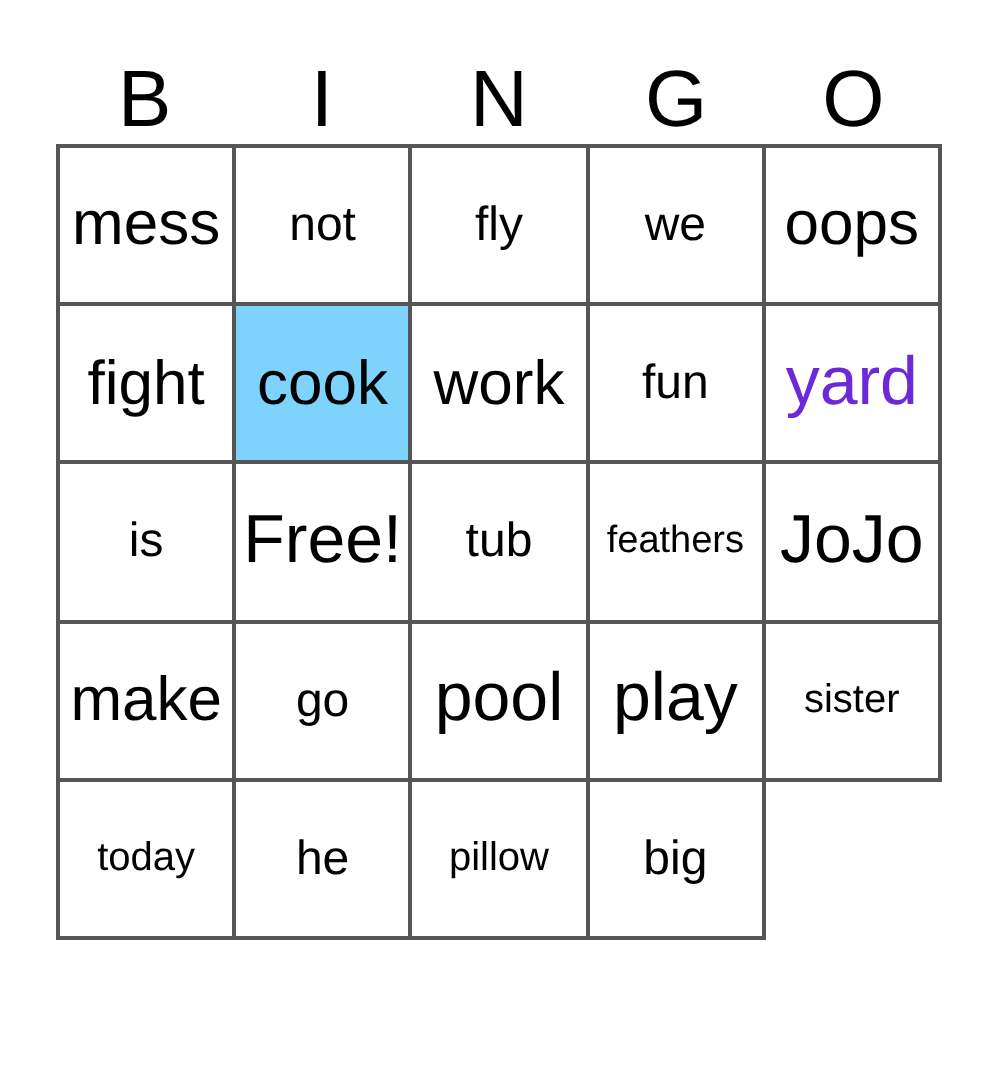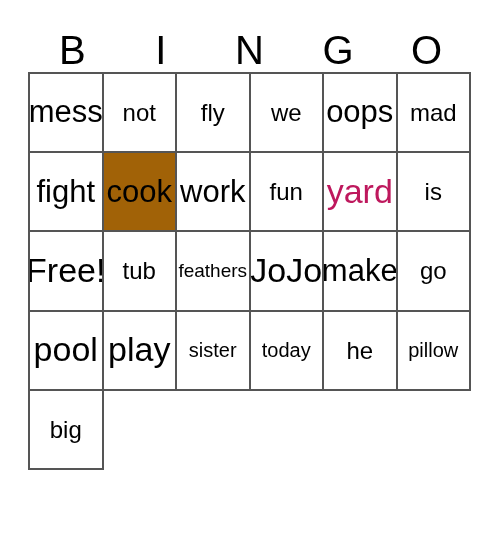--- a/index.html
+++ b/index.html
@@ -51,21 +51,21 @@
   #grid {
     position: absolute;
     left: 28px;
     top: 72px;
     width: 443px;
     height: 398px;
     border-top: 2px solid #555555;
     border-left: 2px solid #555555;
     box-sizing: border-box;
     display: grid;
-    grid-template-columns: repeat(6, 1fr);
+    grid-template-columns: repeat(5, 1fr);
     grid-template-rows: repeat(5, 1fr);
     background: #ffffff;
   }
   .cell {
     border-right: 2px solid #555555;
     border-bottom: 2px solid #555555;
     box-sizing: border-box;
     display: flex;
     align-items: center;
     justify-content: center;
@@ -113,37 +113,34 @@
         <span class="cell-text fs-xl" style="color: rgb(0, 0, 0);">fly</span>
       </div>
     <div class="cell" style="border-color: rgb(85, 85, 85); background: rgb(255, 255, 255);">
         <span class="cell-text fs-xl" style="color: rgb(0, 0, 0);">we</span>
       </div>
     <div class="cell" style="border-color: rgb(85, 85, 85); background: rgb(255, 255, 255);">
         <span class="cell-text fs-md" style="color: rgb(0, 0, 0);">oops</span>
       </div>
 
     <div class="cell" style="border-color: rgb(85, 85, 85); background: rgb(255, 255, 255);">
-        <span class="cell-text fs-xl" style="color: rgb(0, 0, 0);">mad</span>
-      </div>
-    <div class="cell" style="border-color: rgb(85, 85, 85); background: rgb(255, 255, 255);">
         <span class="cell-text fs-md" style="color: rgb(0, 0, 0);">fight</span>
       </div>
-    <div class="cell" style="border-color: rgb(85, 85, 85); background: #a16207;">
+    <div class="cell" style="border-color: rgb(85, 85, 85); background: #7dd3fc;">
         <span class="cell-text fs-md" style="color: rgb(0, 0, 0);">cook</span>
       </div>
     <div class="cell" style="border-color: rgb(85, 85, 85); background: rgb(255, 255, 255);">
         <span class="cell-text fs-md" style="color: rgb(0, 0, 0);">work</span>
       </div>
     <div class="cell" style="border-color: rgb(85, 85, 85); background: rgb(255, 255, 255);">
         <span class="cell-text fs-xl" style="color: rgb(0, 0, 0);">fun</span>
       </div>
 
     <div class="cell" style="border-color: rgb(85, 85, 85); background: rgb(255, 255, 255);">
-        <span class="cell-text fs-lg" style="color: #be185d;">yard</span>
+        <span class="cell-text fs-lg" style="color: #6d28d9;">yard</span>
       </div>
     <div class="cell" style="border-color: rgb(85, 85, 85); background: rgb(255, 255, 255);">
         <span class="cell-text fs-xl" style="color: rgb(0, 0, 0);">is</span>
       </div>
     <div class="cell" style="border-color: rgb(85, 85, 85); background: rgb(255, 255, 255);">
         <span class="cell-text fs-lg" style="color: rgb(0, 0, 0);">Free!</span>
       </div>
     <div class="cell" style="border-color: rgb(85, 85, 85); background: rgb(255, 255, 255);">
         <span class="cell-text fs-xl" style="color: rgb(0, 0, 0);">tub</span>
       </div>

